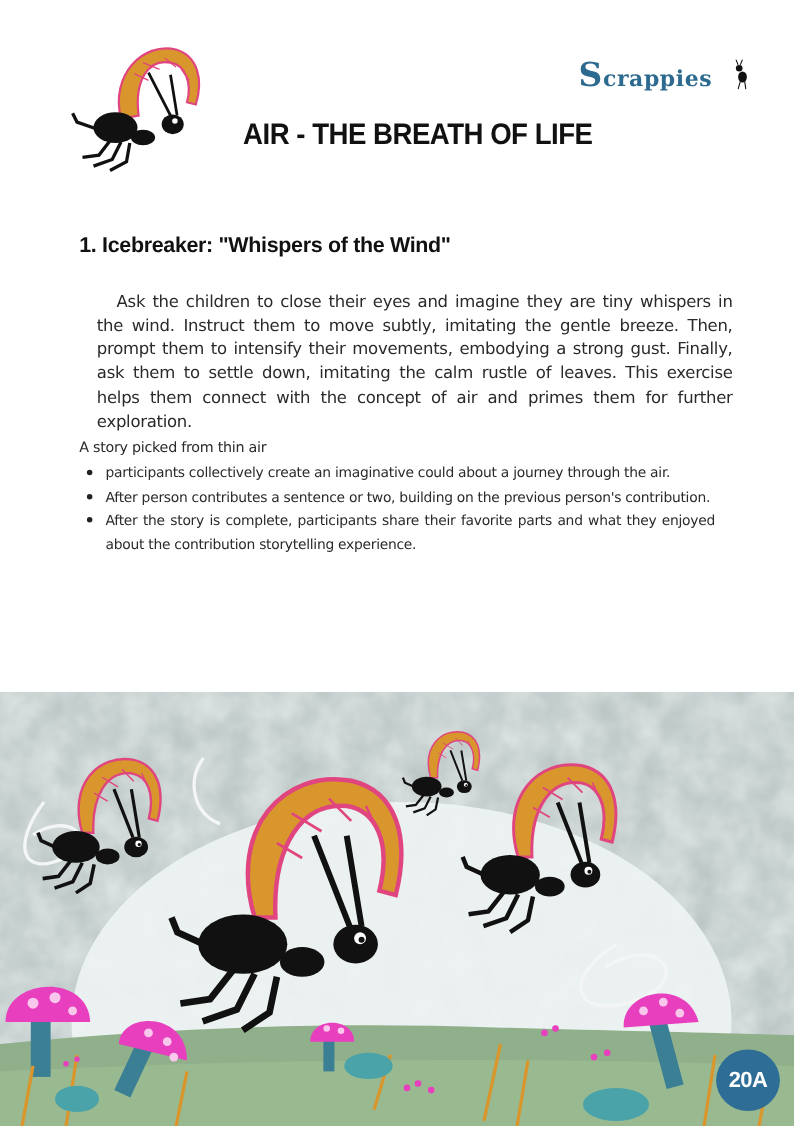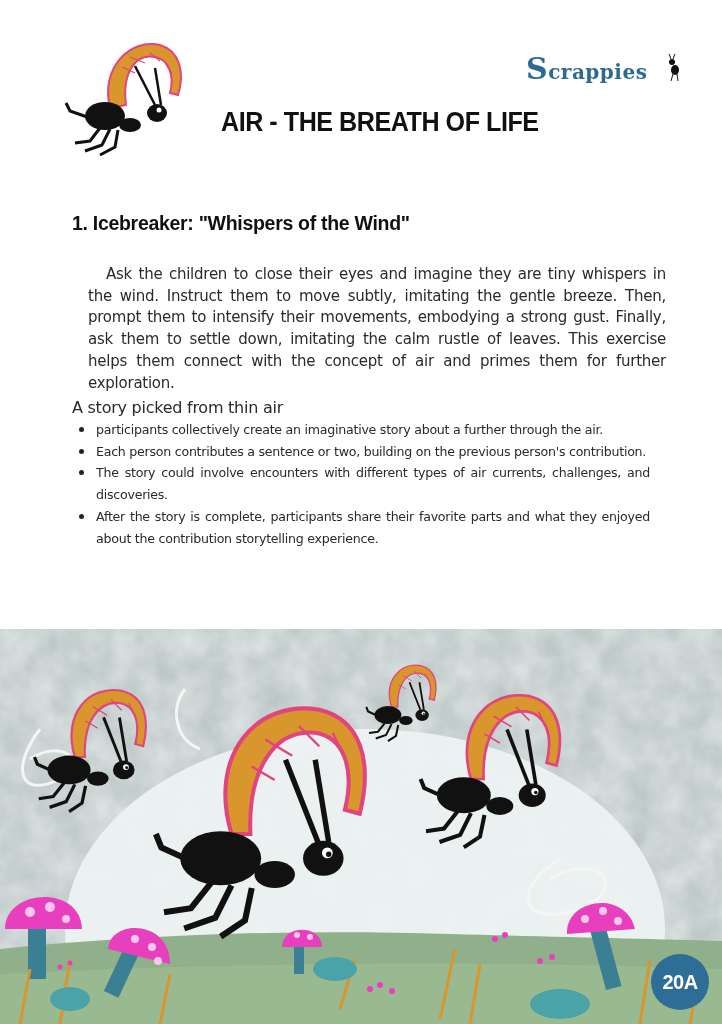--- a/index.html
+++ b/index.html
@@ -28,21 +28,21 @@
     font-size: 19.5px; color: #111; margin: 0; letter-spacing: -0.3px;
   }
   .paragraph {
     position: absolute; left: 72px; top: 248px; width: 578px;
     font-family: "DejaVu Sans", sans-serif; font-size: 15px; line-height: 21.7px;
     color: #2a2a2a; text-align: justify; text-indent: 18px; margin: 16px;
     letter-spacing: -0.25px;
   }
   .list-title {
     position: absolute; left: 72px; top: 397px;
-    font-size: 16px; line-height: 21.7px; color: #2a2a2a; letter-spacing: -0.25px;
+    font-size: 13px; line-height: 21.7px; color: #2a2a2a; letter-spacing: -0.25px;
   }
   .bullets {
     position: absolute; left: 72px; top: 419px; width: 578px; margin: 0; padding: 0;
     list-style: none;
   }
   .bullets li {
     position: relative; padding-left: 24px;
     font-size: 12.6px; line-height: 21.7px; color: #2a2a2a; text-align: justify;
     letter-spacing: -0.25px;
   }
@@ -85,23 +85,22 @@
 
 <h1 class="page-title">AIR - THE BREATH OF LIFE</h1>
 
 <h2 class="section-heading">1. Icebreaker: "Whispers of the Wind"</h2>
 
 <p class="paragraph">Ask the children to close their eyes and imagine they are tiny whispers in the wind. Instruct them to move subtly, imitating the gentle breeze. Then, prompt them to intensify their movements, embodying a strong gust. Finally, ask them to settle down, imitating the calm rustle of leaves. This exercise helps them connect with the concept of air and primes them for further exploration.</p>
 
 <div class="list-title">A story picked from thin air</div>
 
 <ul class="bullets">
-  <li><span class="dot"></span><span>participants collectively create an imaginative story about a further through the air.</span></li>
-  <li><span class="dot"></span><span>Each person contributes a sentence or two, building on the previous person's contribution.</span></li>
-  <li><span class="dot"></span><span>The story could involve encounters with different types of air currents, challenges, and discoveries.</span></li>
+  <li><span class="dot"></span><span>participants collectively create an imaginative could about a journey through the air.</span></li>
+  <li><span class="dot"></span><span>After person contributes a sentence or two, building on the previous person's contribution.</span></li>
   <li><span class="dot"></span><span>After the story is complete, participants share their favorite parts and what they enjoyed about the contribution storytelling experience.</span></li>
 </ul>
 
 <svg class="illustration" viewBox="0 0 722 395" preserveAspectRatio="none">
   <defs>
     <filter id="tex" x="0" y="0" width="100%" height="100%">
       <feTurbulence type="fractalNoise" baseFrequency="0.035" numOctaves="3" seed="4"></feTurbulence>
       <feColorMatrix values="0 0 0 0 0.72  0 0 0 0 0.77  0 0 0 0 0.77  0 0 0 -1.2 1.1"></feColorMatrix>
     </filter>
     <g id="ant">

